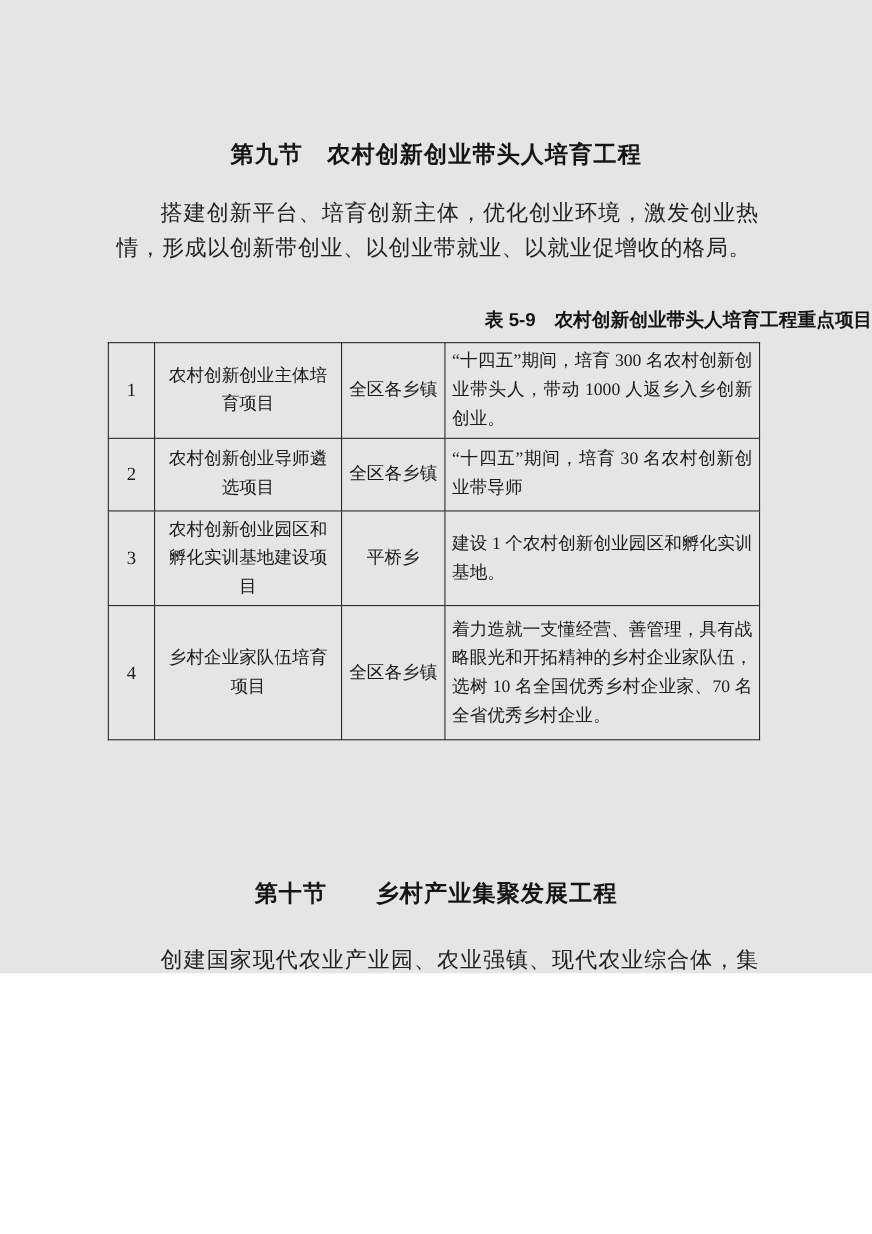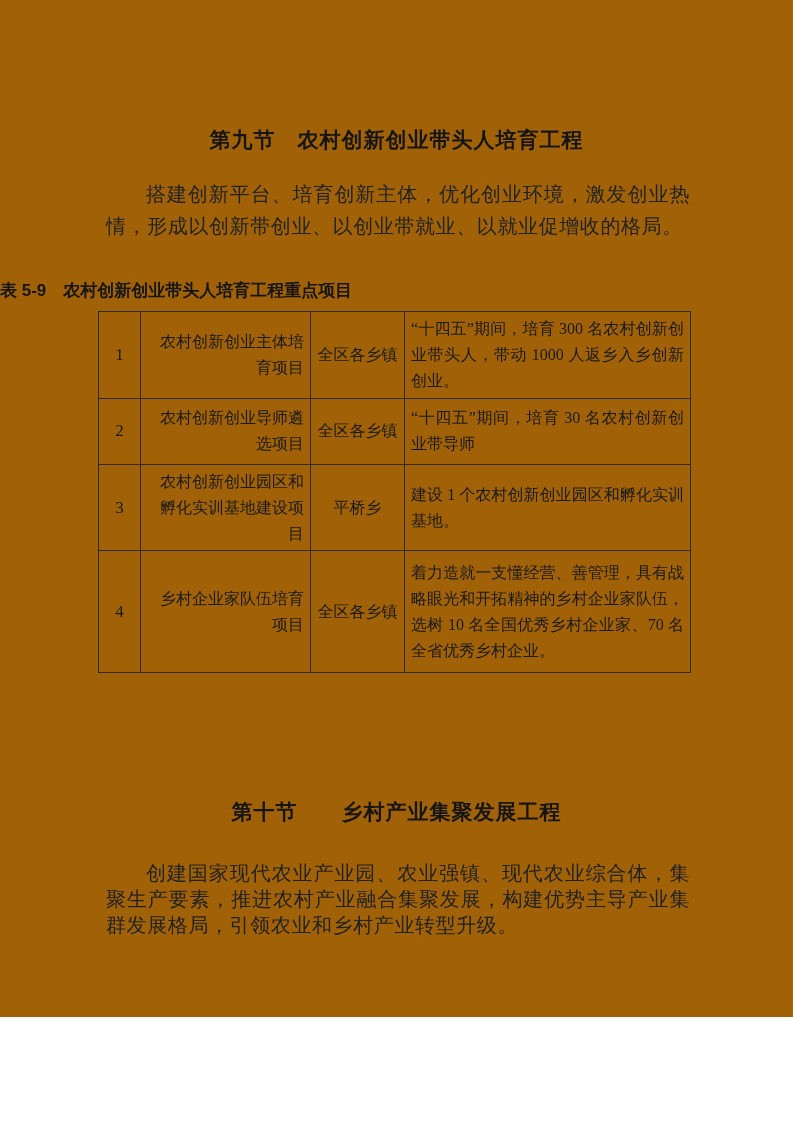--- a/index.html
+++ b/index.html
@@ -1,21 +1,21 @@
 <!DOCTYPE html>
 <html><head>
 <meta charset="utf-8">
 <style>
   * { margin: 0; padding: 0; box-sizing: border-box; }
   html, body { background: #ffffff; }
   .page {
     position: relative;
     width: 793px;
-    height: 1017px;
-    background: #a16207;
+    height: 885px;
+    background: #e5e5e5;
     color: #1c1c1c;
     font-family: "Liberation Serif", serif;
     overflow: hidden;
     margin: 0 auto;
   }
   .sec-title {
     position: absolute;
     left: 0;
     width: 100%;
     text-align: center;
@@ -38,21 +38,21 @@
     letter-spacing: 0.6px;
     color: #222;
   }
   #para9  { top: 178px; line-height: 32px; }
   #para10 { top: 860px; line-height: 26px; }
   .tbl-caption {
     position: absolute;
     top: 279px;
     left: 0;
     width: 100%;
-    text-align: left;
+    text-align: right;
     font-family: "Liberation Sans", sans-serif;
     font-weight: bold;
     font-size: 17px;
     color: #151515;
     white-space: pre;
   }
   table.data {
     position: absolute;
     left: 98px;
     top: 311px;
@@ -72,21 +72,21 @@
   table.data .col-proj { width: 170px; }
   table.data .col-loc  { width: 94px; }
   table.data .col-cont { width: 286px; }
   table.data td.hdr {
     text-align: center;
     font-weight: bold;
     font-style: italic;
     font-size: 16.5px;
   }
   td.c-no  { text-align: center; font-size: 17px; }
-  td.c-proj{ text-align: right; }
+  td.c-proj{ text-align: center; }
   td.c-loc { text-align: center; }
   td.c-cont{ text-align: justify; }
   tr.hdr-row { height: 47px; }
   tr.r1 { height: 72px; }
   tr.r2 { height: 66px; }
   tr.r3 { height: 70px; }
   tr.r4 { height: 122px; }
   .page-number {
     position: absolute;
     top: 1022px;

